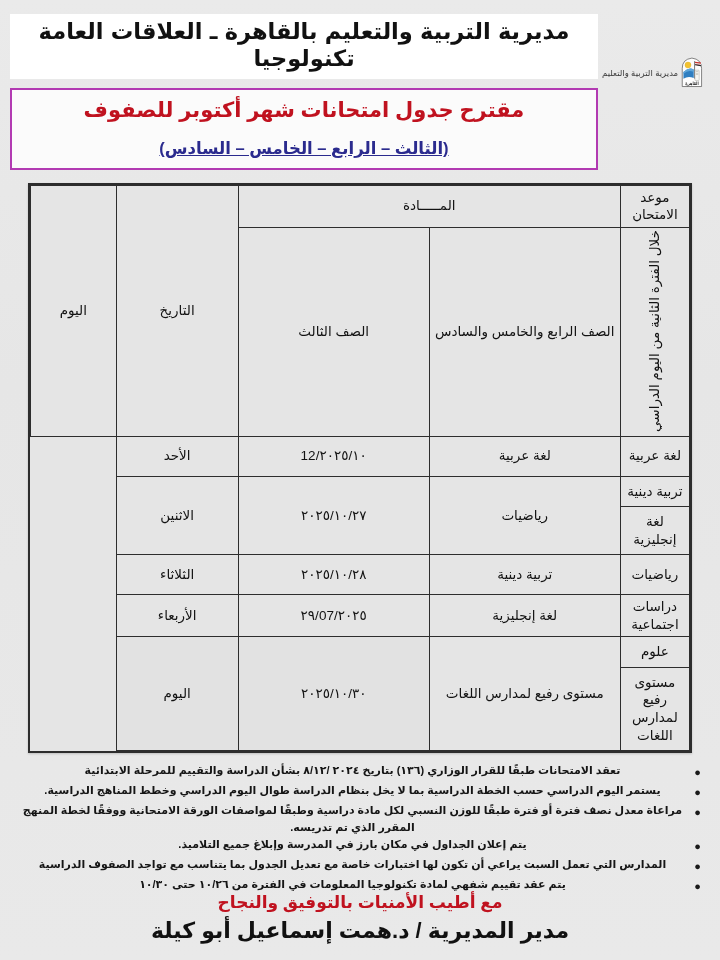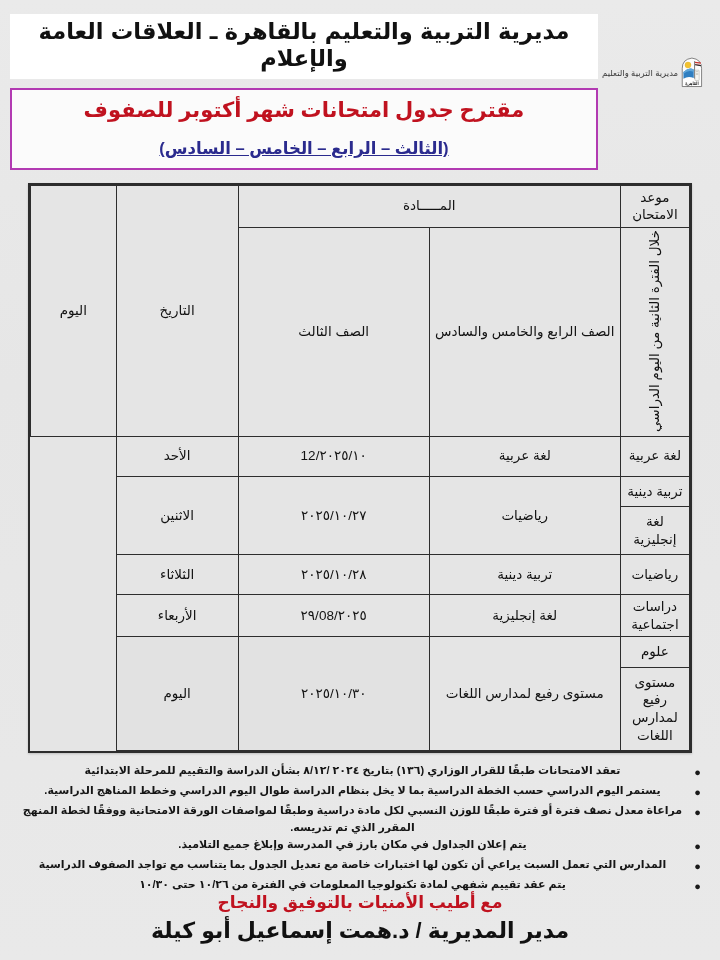--- a/index.html
+++ b/index.html
@@ -244,21 +244,21 @@
         <rect x="56" y="46" width="14" height="34" rx="2" fill="#f6f6f2" stroke="#8a8a80" stroke-width="1.2"></rect>
         <rect x="59" y="50" width="8" height="2" fill="#b9b9ae"></rect>
         <rect x="59" y="55" width="8" height="2" fill="#b9b9ae"></rect>
         <rect x="59" y="60" width="8" height="2" fill="#b9b9ae"></rect>
         <text x="46" y="95" text-anchor="middle" font-family="'Liberation Sans', sans-serif" font-size="15" font-weight="bold" fill="#1b1b1b">القاهرة</text>
       </svg>
       <div class="logo-caption">مديرية التربية والتعليم</div>
     </div>
 
     <div class="header-texts">
-      <div class="org-band">مديرية التربية والتعليم بالقاهرة ـ العلاقات العامة والإعلام</div>
+      <div class="org-band">مديرية التربية والتعليم بالقاهرة ـ العلاقات العامة تكنولوجيا</div>
 
       <div class="title-box">
         <div class="title-main">مقترح جدول امتحانات شهر أكتوبر للصفوف</div>
         <div class="title-grades">(الثالث – الرابع – الخامس – السادس)</div>
       </div>
     </div>
   </div>
 
   <div class="table-wrap">
     <table class="sched">
@@ -308,21 +308,21 @@
         <tr class="mid">
           <td>رياضيات</td>
           <td>تربية دينية</td>
           <td class="date-cell">٢٠٢٥/١٠/٢٨</td>
           <td class="day-cell">الثلاثاء</td>
         </tr>
 
         <tr class="mid">
           <td>دراسات اجتماعية</td>
           <td>لغة إنجليزية</td>
-          <td class="date-cell">٢٠٢٥/08/٢٩</td>
+          <td class="date-cell">٢٠٢٥/07/٢٩</td>
           <td class="day-cell">الأربعاء</td>
         </tr>
 
         <tr class="tall row-shaded">
           <td>
             <div class="split">
               <div>علوم</div>
               <div>مستوى رفيع لمدارس اللغات</div>
             </div>
           </td>

